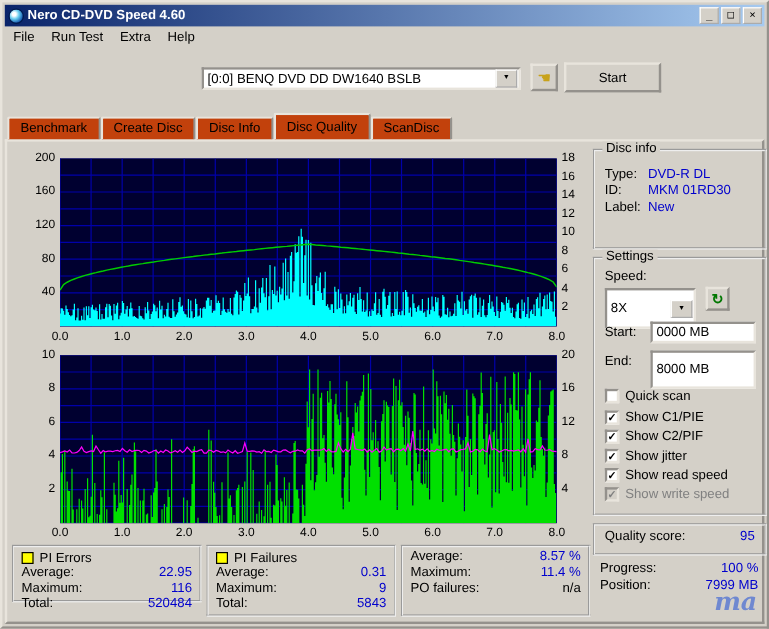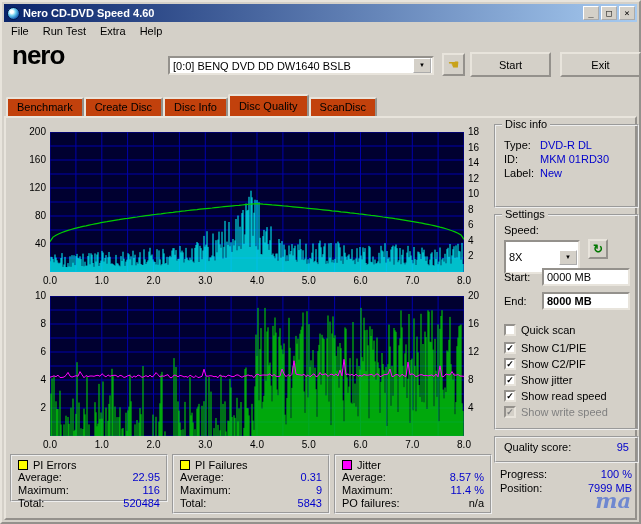--- a/index.html
+++ b/index.html
@@ -84,29 +84,27 @@
 
   <div class="menubar" id="menubar">
       <span class="menu-item">File</span>
       <span class="menu-item">Run Test</span>
       <span class="menu-item">Extra</span>
       <span class="menu-item">Help</span>
     </div>
 
   <div class="toolbar">
     <div class="logo">
-      <div class="logo-main">nero</div>
     </div>
     <div class="drive-combo">
       <span class="drive-text">[0:0]   BENQ DVD DD DW1640 BSLB</span>
       <span class="combo-arrow">▼</span>
     </div>
     <button class="hand-btn"><span>☚</span></button>
     <button class="push-btn" style="left:466px;">Start</button>
-    <button class="push-btn" style="left:556px;">Exit</button>
   </div>
 
   <div class="tabbar" id="tabbar">
       <span class="tab">Benchmark</span>
       <span class="tab">Create Disc</span>
       <span class="tab">Disc Info</span>
       <span class="tab active">Disc Quality</span>
       <span class="tab">ScanDisc</span>
     </div>
 
@@ -134,21 +132,21 @@
       <span class="group-title">Settings</span>
       <span class="lbl" style="left:8px;top:8px;">Speed:</span>
       <div class="field" style="left:8px;top:24px;width:76px;height:34px;">
         <span>8X</span>
         <span class="combo-arrow">▼</span>
       </div>
       <button class="sq-btn" style="left:92px;top:23px;width:20px;height:20px;"><span>↻</span></button>
       <span class="lbl" style="left:8px;top:55px;">Start:</span>
       <div class="field" style="left:46px;top:52px;width:88px;height:18px;">0000 MB</div>
       <span class="lbl" style="left:8px;top:79px;">End:</span>
-      <div class="field" style="left:46px;top:76px;width:88px;height:18px;font-weight:bold;">8000 MB</div>
+      <div class="field" style="left:46px;top:76px;width:88px;height:32px;">8000 MB</div>
     <div class="cb" style="left: 8px; top: 108px;">
           <span class="cb-box"></span>
           <span class="cb-label">Quick scan</span>
         </div>
         <div class="cb" style="left: 8px; top: 126px;">
           <span class="cb-box">✓</span>
           <span class="cb-label">Show C1/PIE</span>
         </div>
         <div class="cb" style="left: 8px; top: 142px;">
           <span class="cb-box">✓</span>
@@ -218,24 +216,20 @@
         <div class="sb-row">
           <span>Maximum:</span>
           <span class="val">9</span>
         </div>
         <div class="sb-row">
           <span>Total:</span>
           <span class="val">5843</span>
         </div>
       </div>
       <div class="statbox" style="left: 328px; top: 336px; width: 158px; height: 60px;">
-        <div class="sb-head">
-          <span class="sb-swatch" style="background: rgb(255, 0, 255);"></span>
-          <span>Jitter</span>
-        </div>
         <div class="sb-row">
           <span>Average:</span>
           <span class="val">8.57 %</span>
         </div>
         <div class="sb-row">
           <span>Maximum:</span>
           <span class="val">11.4 %</span>
         </div>
         <div class="sb-row">
           <span>PO failures:</span>

